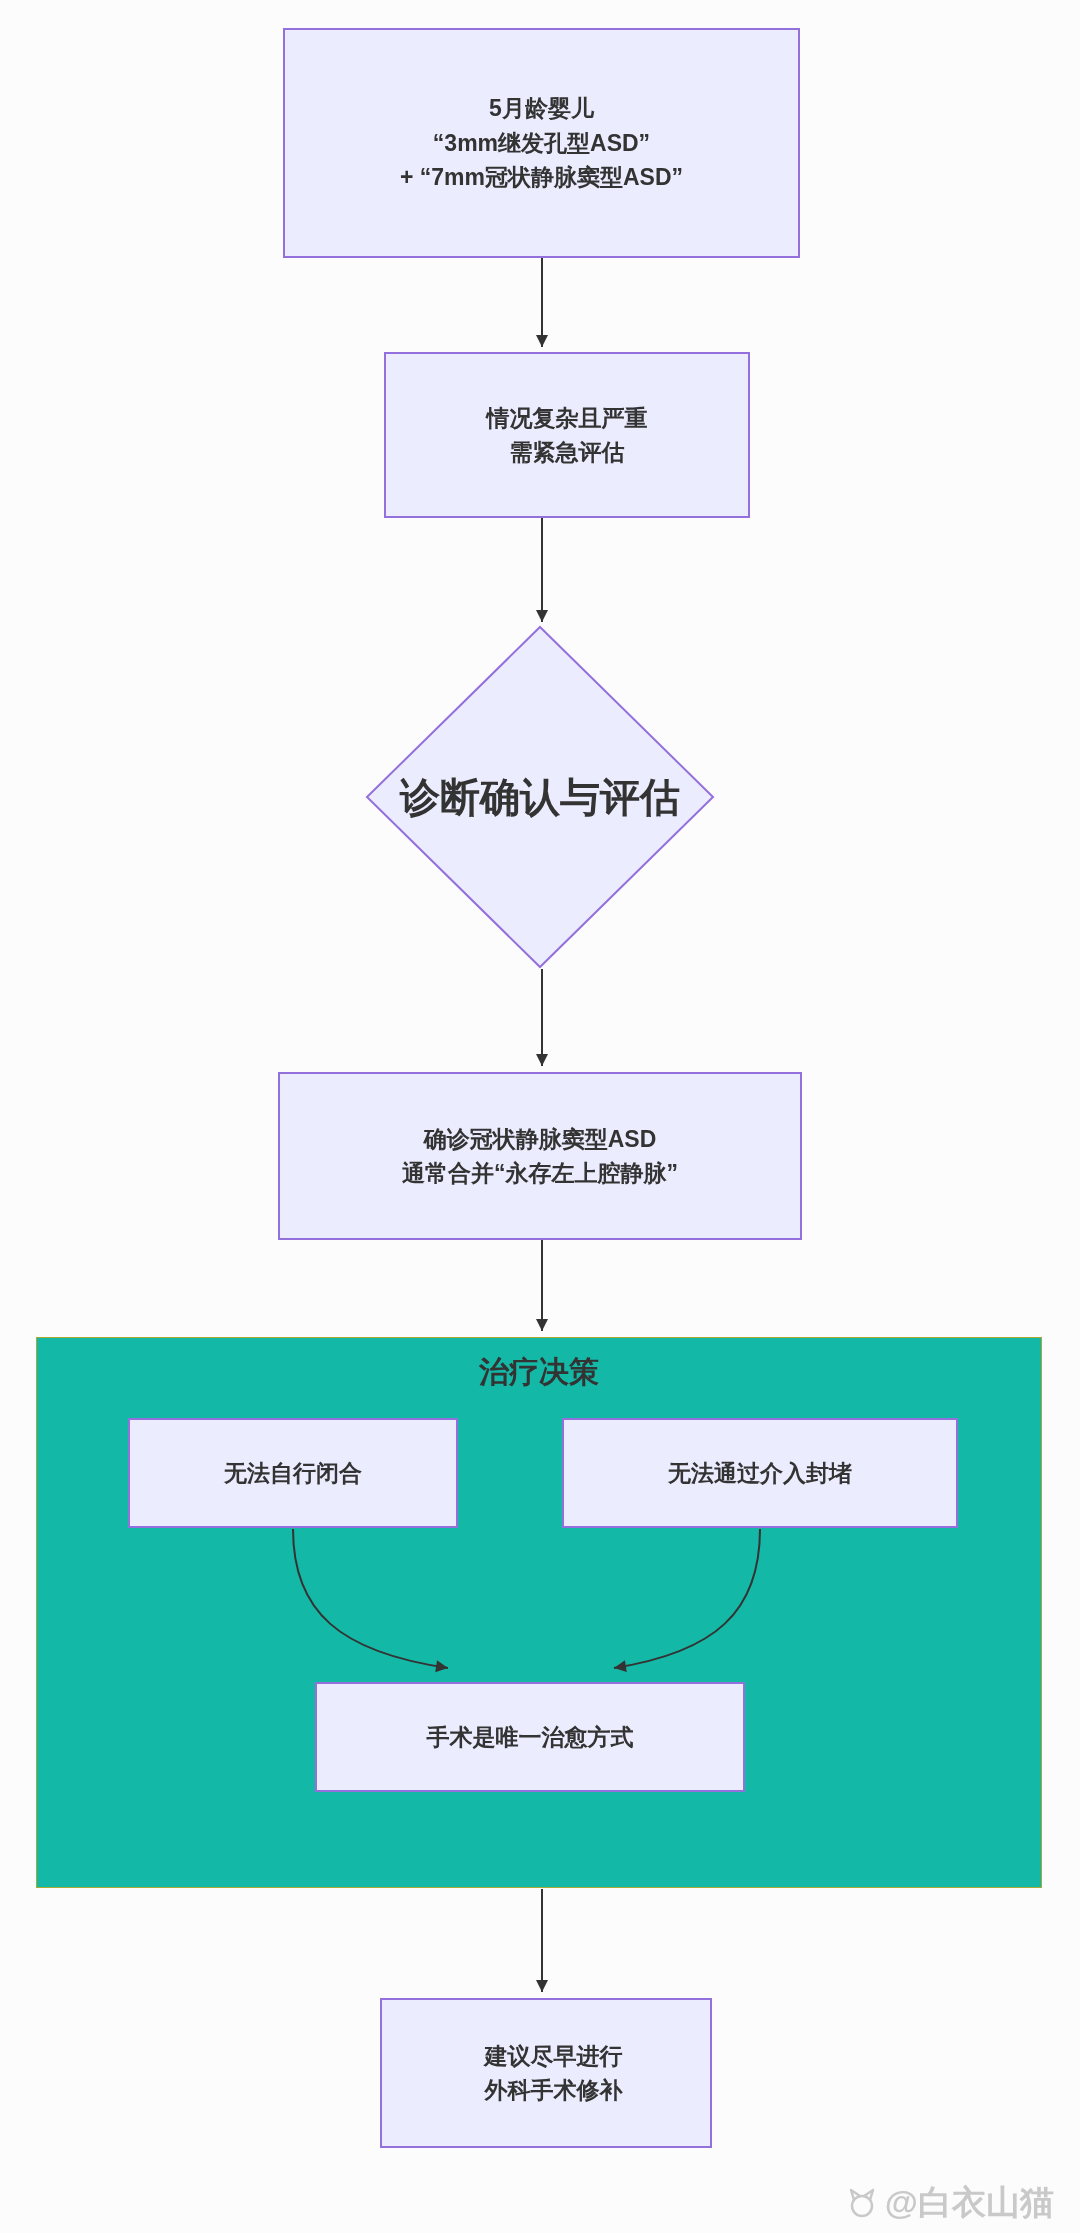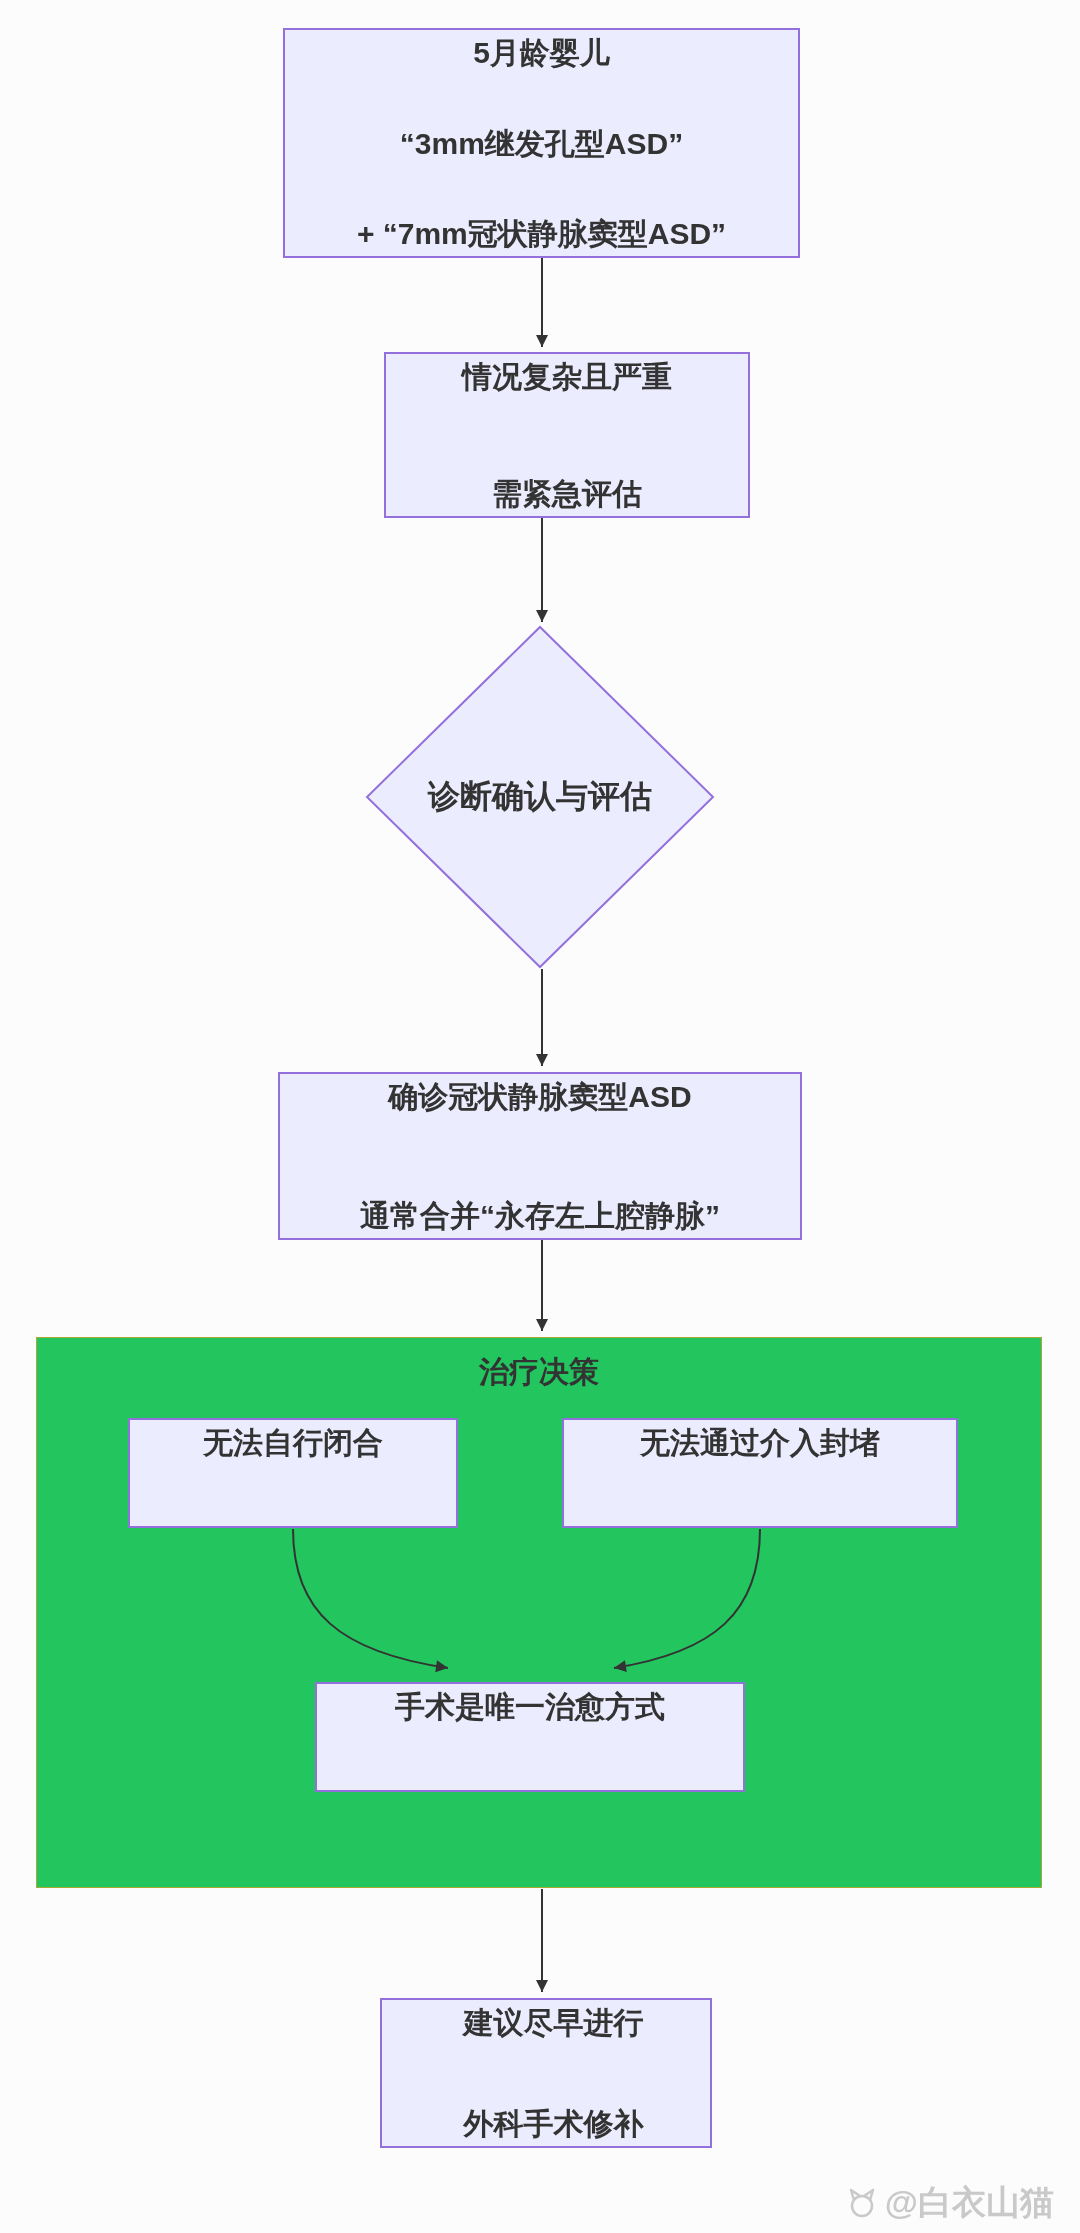--- a/index.html
+++ b/index.html
@@ -20,44 +20,44 @@
     position: absolute;
     left: 0; top: 0;
     width: 1080px; height: 2233px;
     z-index: 2;
     pointer-events: none;
   }
   .subgraph {
     position: absolute;
     left: 36px; top: 1337px;
     width: 1006px; height: 551px;
-    background: #22c55e;
+    background: #14b8a6;
     border: 1.5px solid #AAAA33;
     box-sizing: border-box;
     z-index: 1;
   }
   .subgraph-title {
     width: 100%;
     text-align: center;
     padding-top: 14px;
     font-size: 30px;
     font-weight: 600;
     color: #333333;
   }
   .node {
     position: absolute;
     background: #ECECFF;
     border: 2px solid #9370DB;
     box-sizing: border-box;
     display: flex;
     flex-direction: column;
     align-items: center;
-    justify-content: space-between;
+    justify-content: center;
     text-align: center;
-    font-size: 30px;
+    font-size: 23px;
     font-weight: 600;
     line-height: 1.5;
     color: #333333;
     z-index: 3;
   }
   .node .line { white-space: nowrap; }
 
   #node-patient   { left: 283px; top: 28px;   width: 517px; height: 230px; }
   #node-urgent    { left: 360px; top: 352px;  width: 366px; height: 166px; margin-left: 24px; }
   #node-confirmed { left: 278px; top: 1072px; width: 524px; height: 168px; }
@@ -73,21 +73,21 @@
     z-index: 3;
   }
   .diamond-wrap svg { position: absolute; left: 0; top: 0; }
   .diamond-label {
     position: absolute;
     left: 0; top: 0;
     width: 100%; height: 100%;
     display: flex;
     align-items: center;
     justify-content: center;
-    font-size: 32px;
+    font-size: 40px;
     font-weight: 600;
     color: #333333;
     white-space: nowrap;
   }
   .watermark {
     position: absolute;
     right: 26px; top: 2180px;
     display: flex;
     align-items: center;
     gap: 6px;

